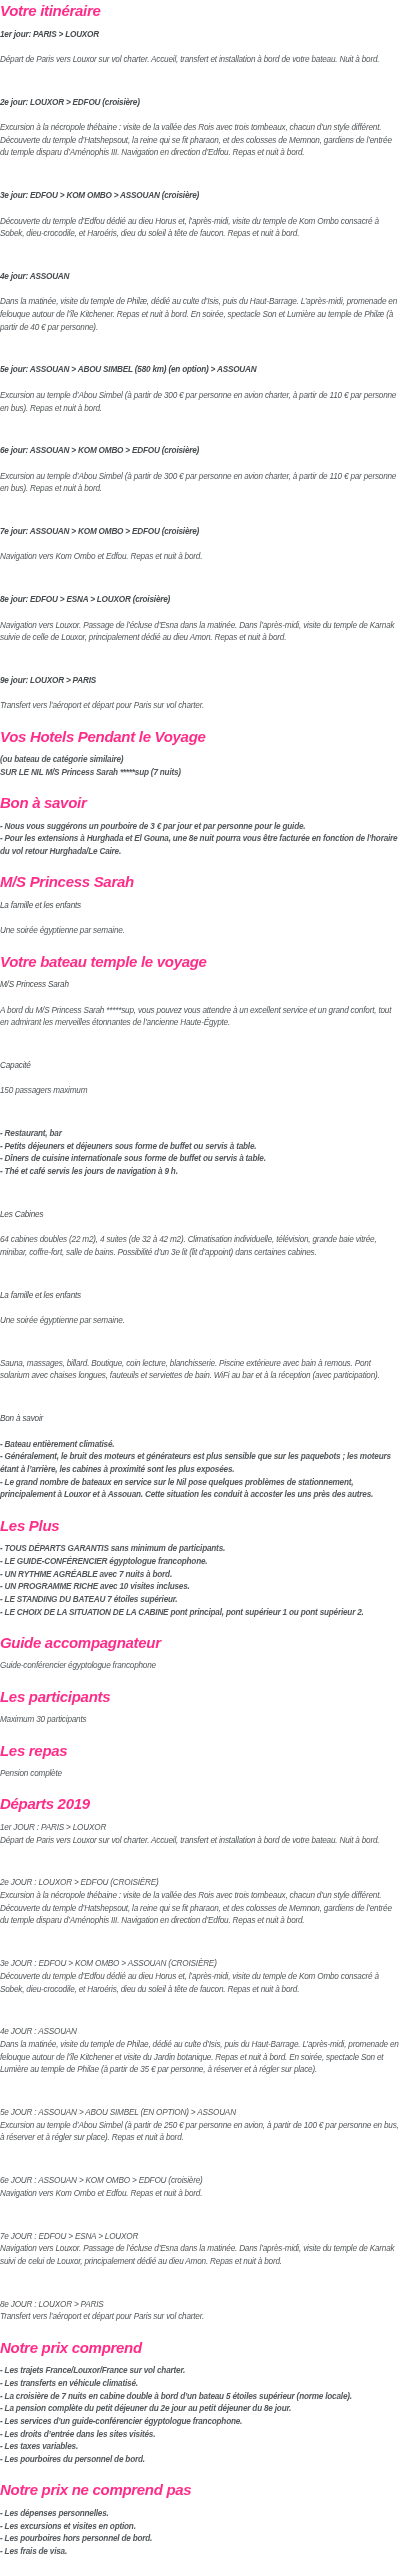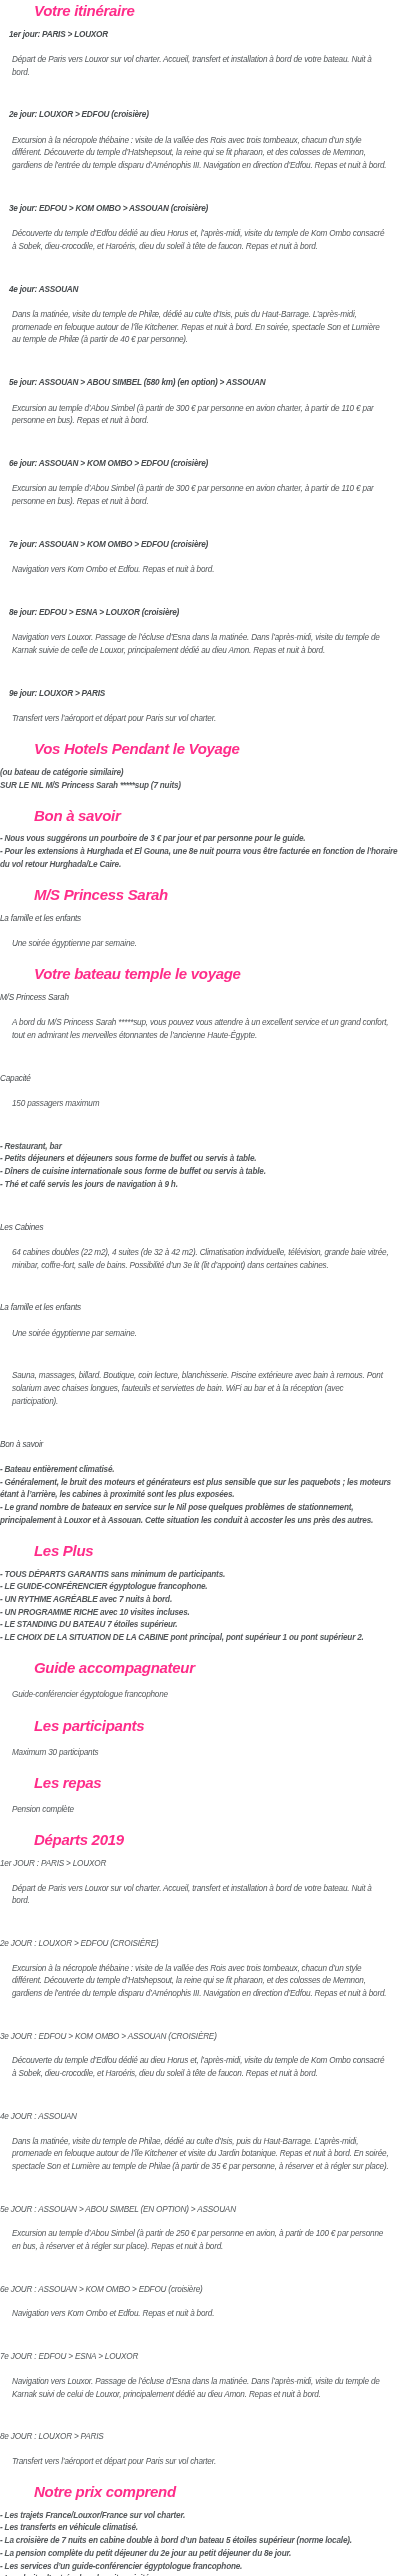--- a/index.html
+++ b/index.html
@@ -15,37 +15,35 @@
   }
   .h2{
     font-family:"Liberation Sans",sans-serif;
     font-size:15px;
     line-height:19px;
     font-weight:bold;
     font-style:italic;
     letter-spacing:-0.3px;
     color:var(--accent-color,#ff2d8a);
     margin:-16.4px 0 8.5px 0;
-    padding-left:34px;
   }
   main > .h2:first-child{margin-top:0;}
   .h3{
     font-weight:normal;
     color:var(--heading-color,#474b4e);
     margin:0 0 12.7px 0;
   }
   .day{margin:0 0 30px 0;}
   .day-title{
     font-weight:bold;
     color:var(--heading-color,#474b4e);
     margin:0 0 12.7px 0;
-    padding-left:9px;
   }
   .para,.list,.dayline{margin:0 0 30px 0;}
-  .para p,.dayline p,.day p{margin:12px;}
+  .para p,.dayline p,.day p{margin:0;}
   .list div{margin:0;font-weight:bold;}
   main > :last-child{margin-bottom:4.2px;}
 </style>
 </head>
 <body style="background: rgb(255, 255, 255);">
 
 <main id="doc">
     <h2 class="h2">Votre itinéraire</h2>
     <div class="day">
       <div class="day-title">1er jour: PARIS &gt; LOUXOR</div>

